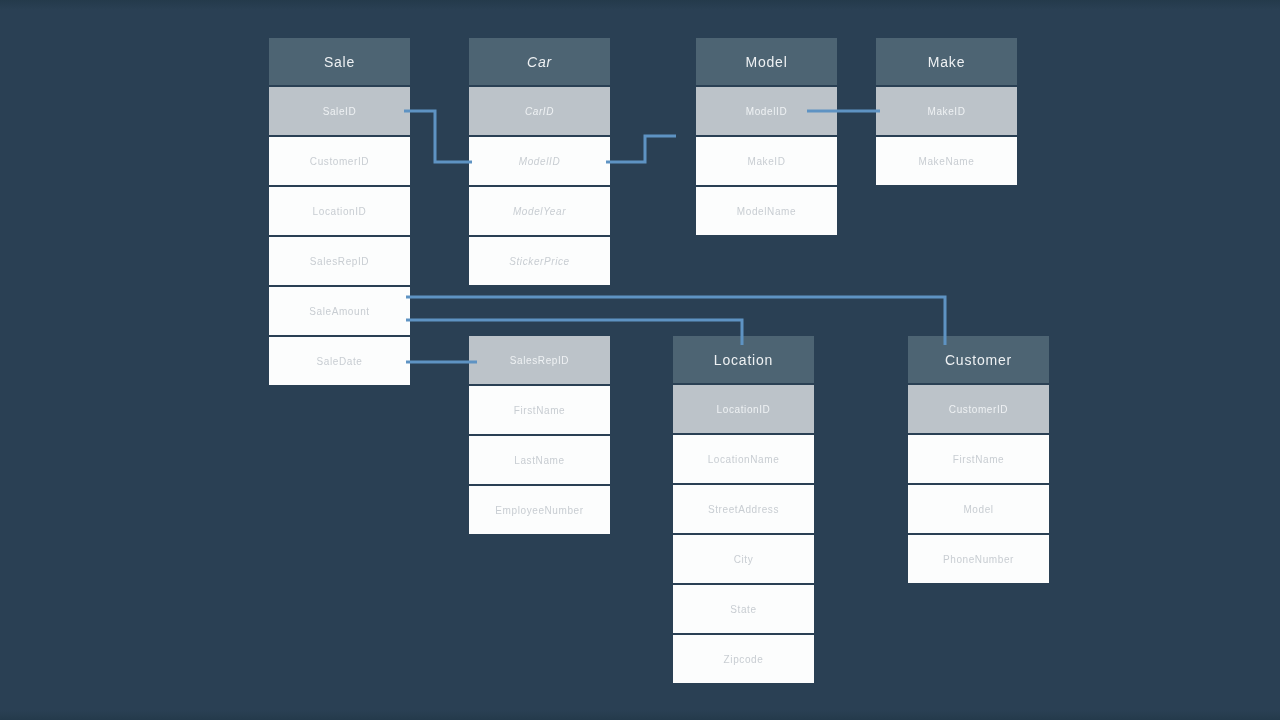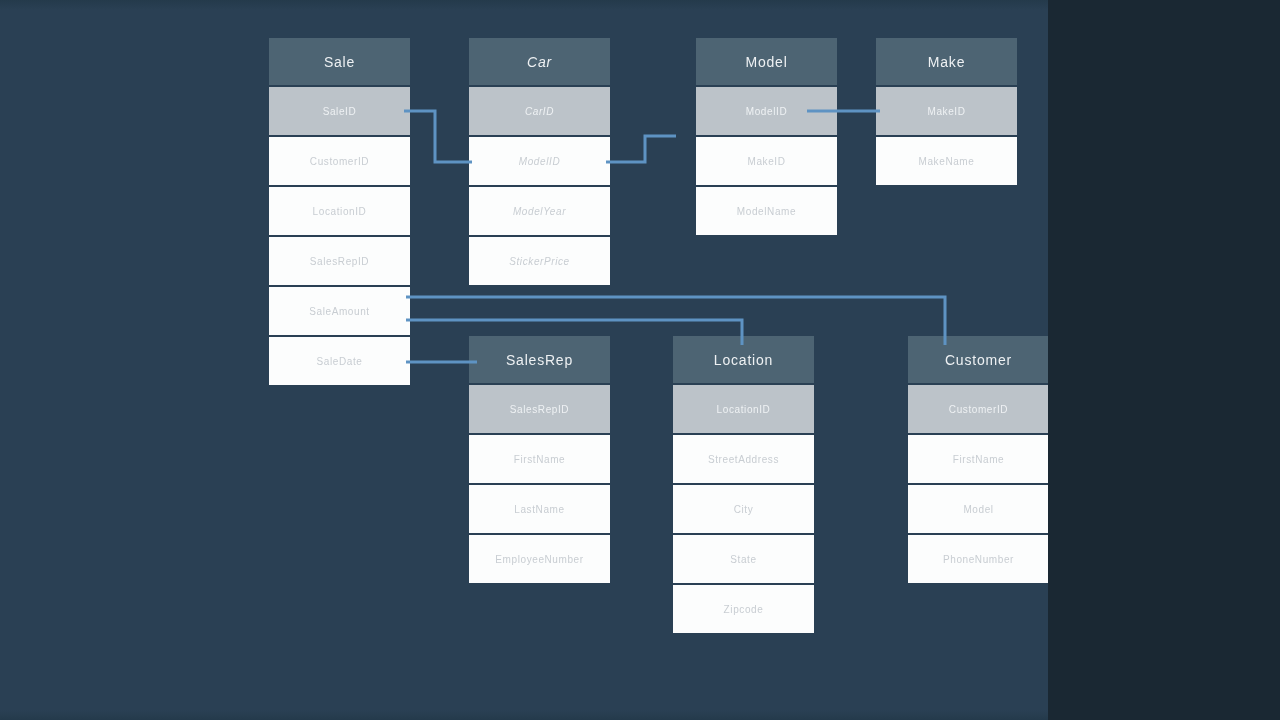--- a/index.html
+++ b/index.html
@@ -2,21 +2,21 @@
 <html style="--background: #2a4054; --table-header-bg: #4d6473; --table-header-text: #eef1f3; --key-row-bg: #bcc3c9; --key-row-text: #eff2f4; --row-bg: #fcfdfd; --row-text: #c8cdd2; --connector: #5e93c3;"><head>
 <meta charset="utf-8">
 <style>
   html, body {
     margin: 0;
     padding: 0;
     background: #1a2833;
   }
   .stage {
     position: relative;
-    width: 1048px;
+    width: 1280px;
     height: 720px;
     overflow: hidden;
     background: linear-gradient(180deg, #243a4b 0px, var(--background) 10px,
                 var(--background) 710px, #243a4b 720px);
     font-family: "Liberation Sans", "DejaVu Sans", sans-serif;
   }
   .table {
     position: absolute;
   }
   .thead {
@@ -84,29 +84,29 @@
         <div class="trow key">ModelID</div>
         <div class="trow">MakeID</div>
         <div class="trow">ModelName</div>
       </div>
       <div class="table" style="left: 876px; top: 38px; width: 141px;">
         <div class="thead">Make</div>
         <div class="trow key">MakeID</div>
         <div class="trow">MakeName</div>
       </div>
       <div class="table" style="left: 469px; top: 336px; width: 141px;">
-        <div class="thead">SalesRep</div>
         <div class="trow key">SalesRepID</div>
         <div class="trow">FirstName</div>
         <div class="trow">LastName</div>
         <div class="trow">EmployeeNumber</div>
       </div>
       <div class="table" style="left: 673px; top: 336px; width: 141px;">
         <div class="thead">Location</div>
         <div class="trow key">LocationID</div>
+        <div class="trow">LocationName</div>
         <div class="trow">StreetAddress</div>
         <div class="trow">City</div>
         <div class="trow">State</div>
         <div class="trow">Zipcode</div>
       </div>
       <div class="table" style="left: 908px; top: 336px; width: 141px;">
         <div class="thead">Customer</div>
         <div class="trow key">CustomerID</div>
         <div class="trow">FirstName</div>
         <div class="trow">Model</div>

